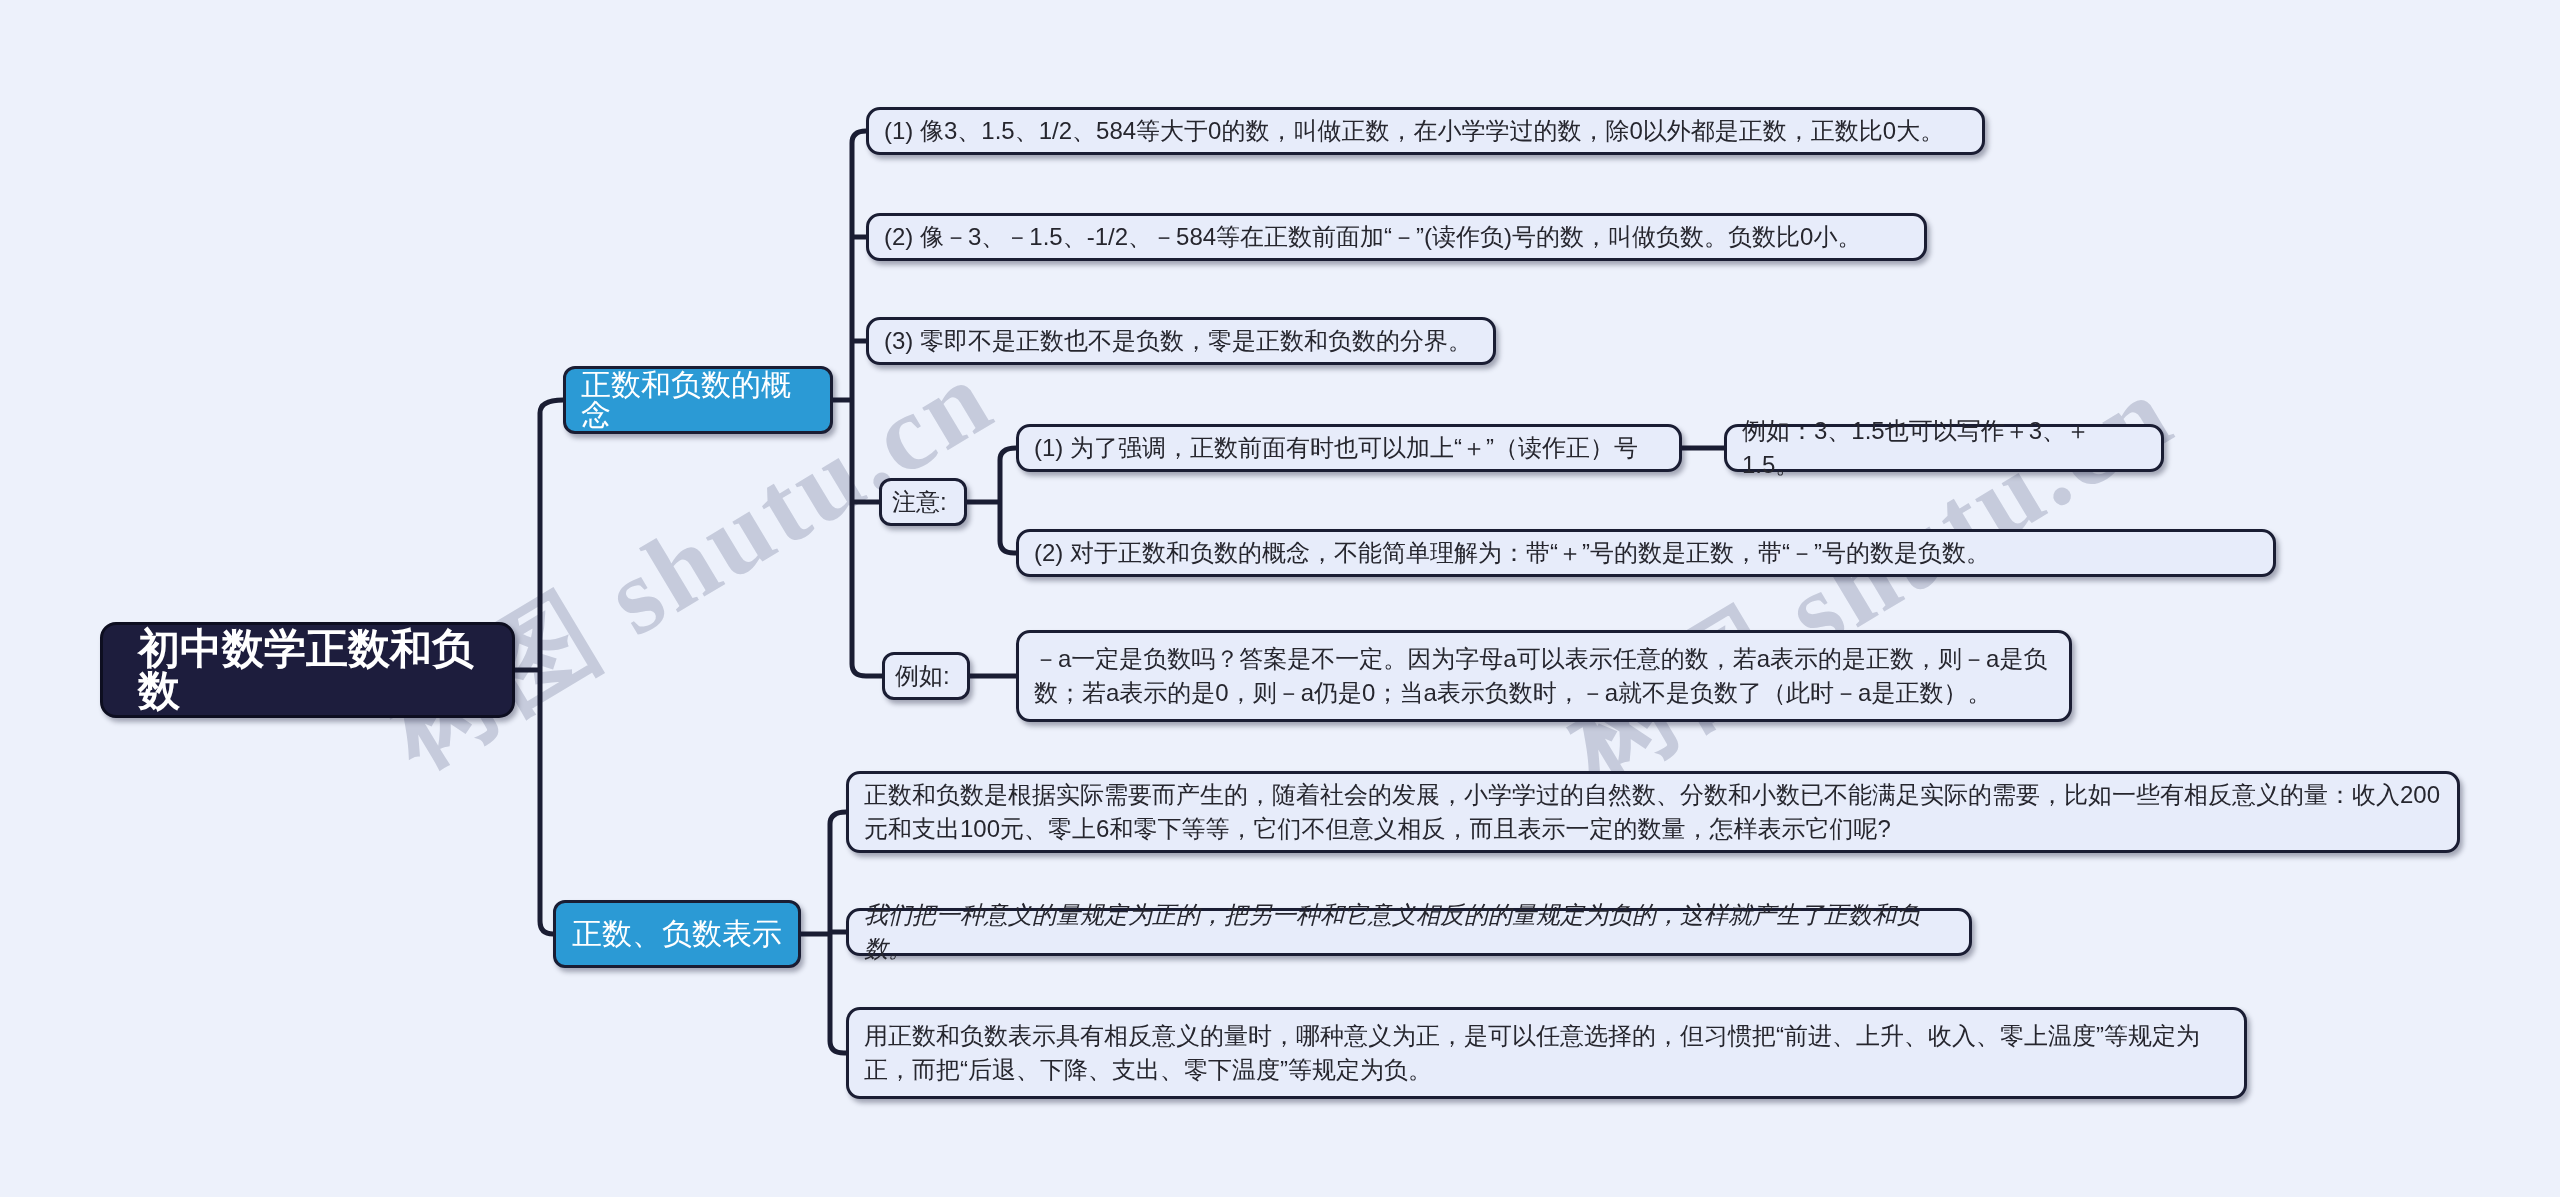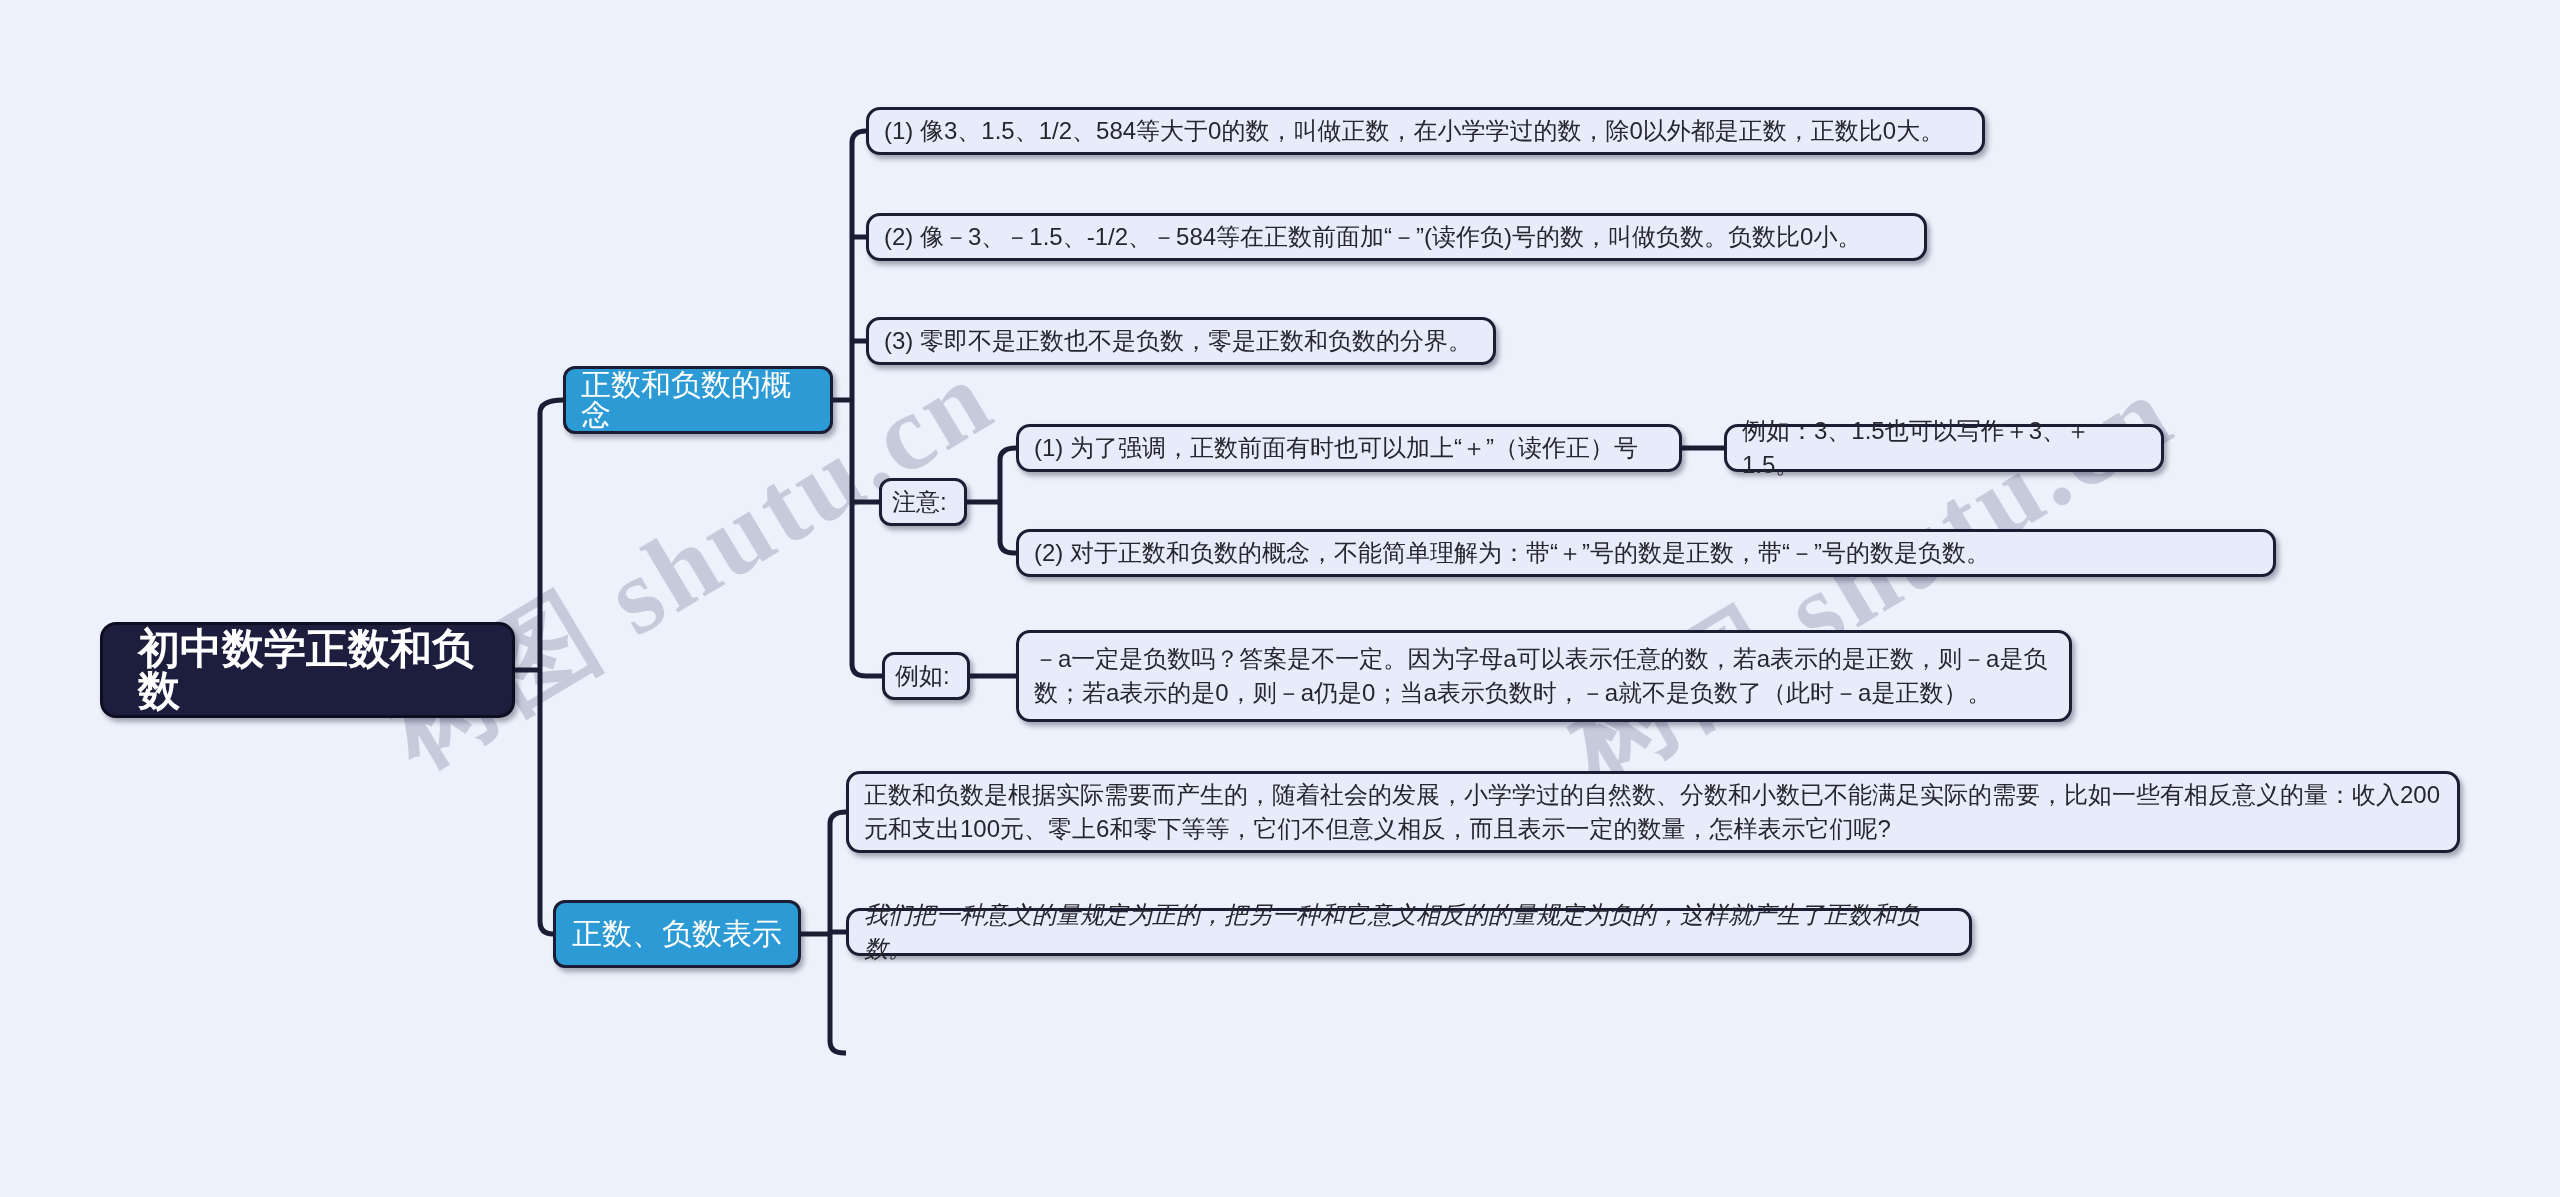--- a/index.html
+++ b/index.html
@@ -102,14 +102,15 @@
   <div class="node tag" style="left:882px;top:652px;width:88px;height:48px;">例如:</div>
 
   <div class="node" style="left:1016px;top:630px;width:1056px;height:92px;">－a一定是负数吗？答案是不一定。因为字母a可以表示任意的数，若a表示的是正数，则－a是负数；若a表示的是0，则－a仍是0；当a表示负数时，－a就不是负数了（此时－a是正数）。</div>
 
   <div class="node branch" style="left:553px;top:900px;width:248px;height:68px;">正数、负数表示</div>
 
   <div class="node" style="left:846px;top:771px;width:1614px;height:82px;">正数和负数是根据实际需要而产生的，随着社会的发展，小学学过的自然数、分数和小数已不能满足实际的需要，比如一些有相反意义的量：收入200元和支出100元、零上6和零下等等，它们不但意义相反，而且表示一定的数量，怎样表示它们呢?</div>
 
   <div class="node" style="left:846px;top:908px;width:1126px;height:48px;font-style:italic;">我们把一种意义的量规定为正的，把另一种和它意义相反的的量规定为负的，这样就产生了正数和负数。</div>
 
+  <div class="node" style="left:846px;top:1007px;width:1401px;height:92px;">用正数和负数表示具有相反意义的量时，哪种意义为正，是可以任意选择的，但习惯把“前进、上升、收入、零上温度”等规定为正，而把“后退、下降、支出、零下温度”等规定为负。</div>
 
 </div>
 
 </body></html>

